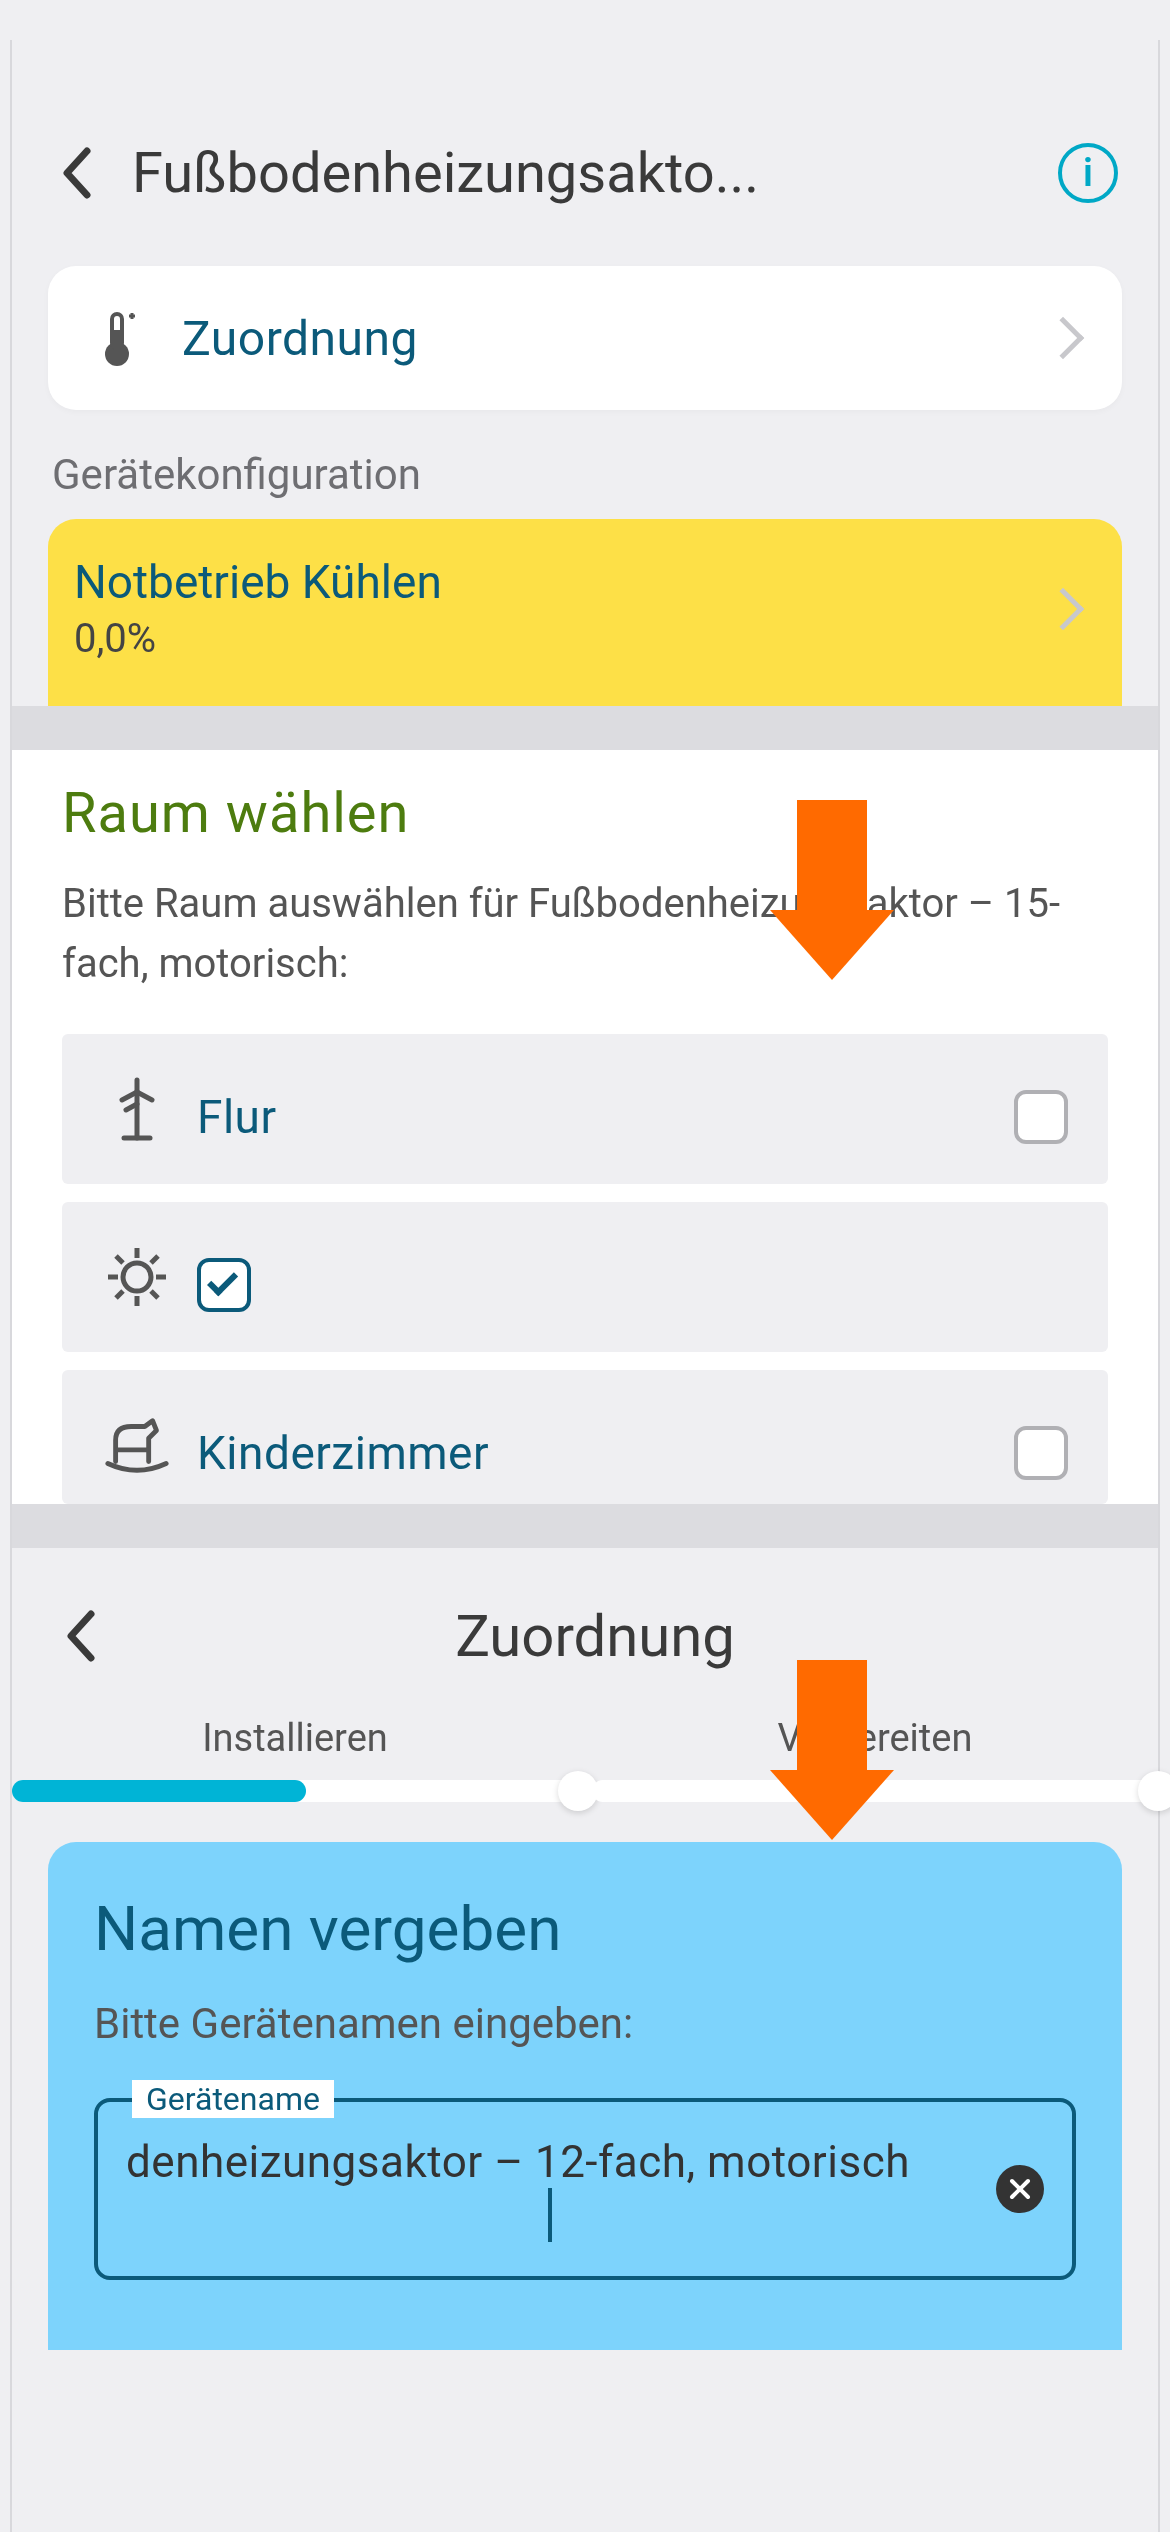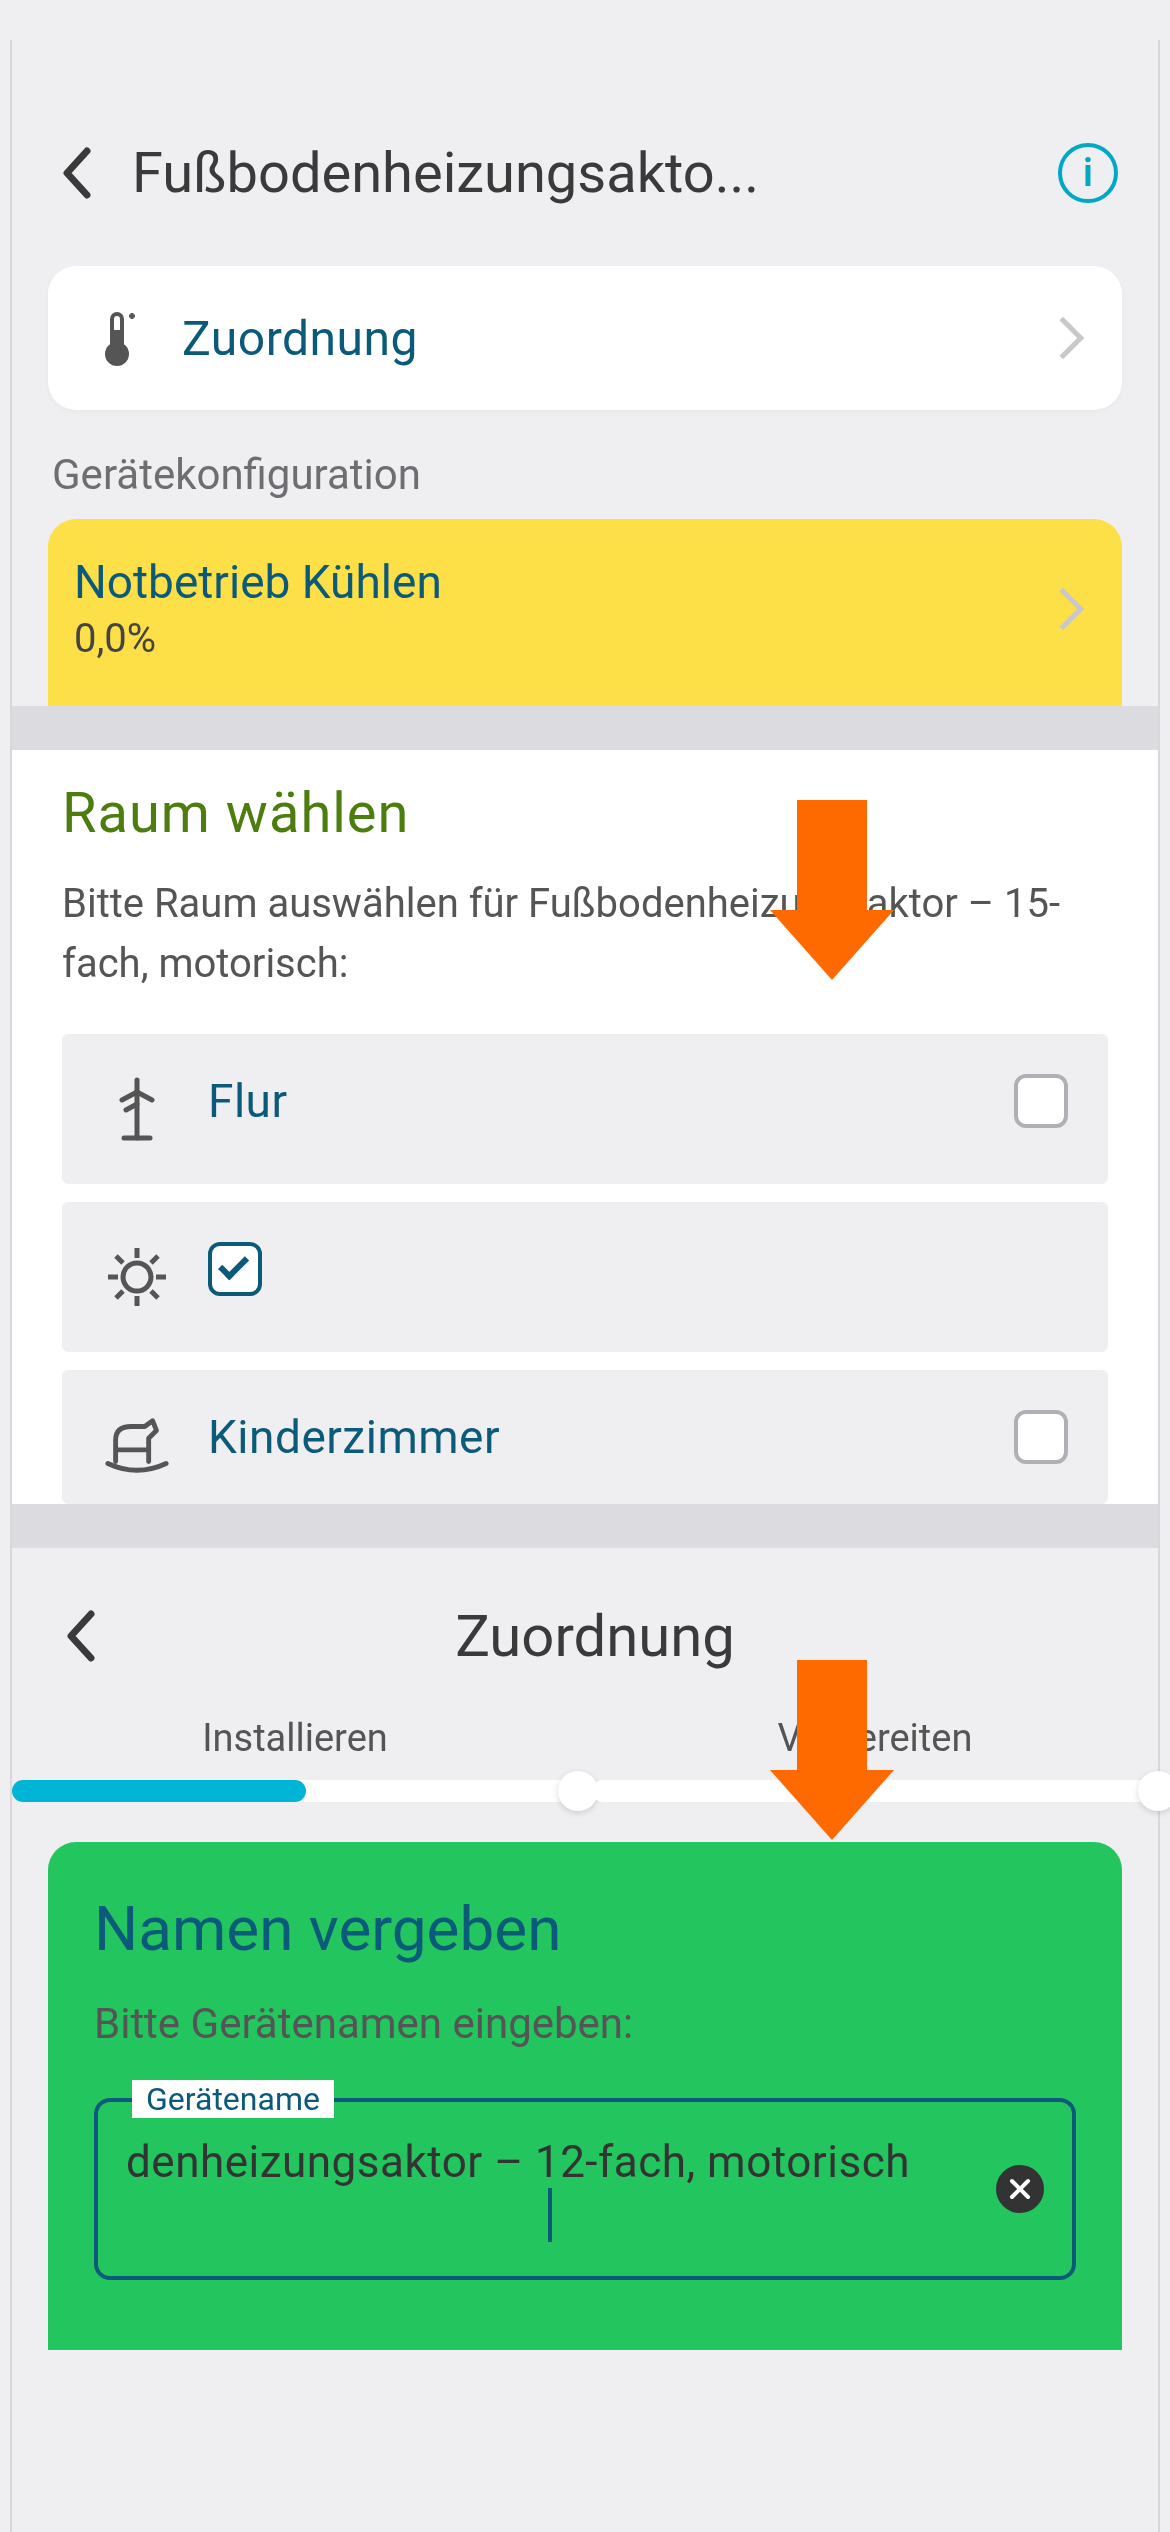--- a/index.html
+++ b/index.html
@@ -117,21 +117,21 @@
     font-size: 40px;
     color: #555;
     line-height: 1.5;
     margin-bottom: 40px;
   }
   .room {
     background: #efeff2;
     border-radius: 6px;
     margin-bottom: 18px;
     padding: 40px 40px 40px 40px;
-    display:flex; align-items:flex-start; gap:36px;
+    display:flex; align-items:flex-end; gap:25px;
     cursor:pointer;
   }
   .room-icon { width:70px; height:70px; display:flex; align-items:center; justify-content:center; }
   .room-label { flex:1; font-size:46px; color:#0b5a7a; letter-spacing:0.5px; }
   .checkbox {
     width: 54px; height: 54px;
     border: 4px solid #b0b0b4;
     border-radius: 12px;
     background:#fff;
     display:flex; align-items:center; justify-content:center;
@@ -183,21 +183,21 @@
   .knob {
     width: 40px; height:40px;
     background:#fff;
     border-radius:50%;
     box-shadow: 0 2px 6px rgba(0,0,0,0.15);
     position:absolute;
     top:-9px;
   }
 
   .p3-card {
-    background:#22c55e;
+    background:#7dd3fc;
     border-top-left-radius:28px;
     border-top-right-radius:28px;
     margin: 0 36px;
     padding: 50px 46px 70px 46px;
   }
   .p3-title {
     font-size: 62px;
     color:#0b5a7a;
     margin-bottom: 34px;
   }

